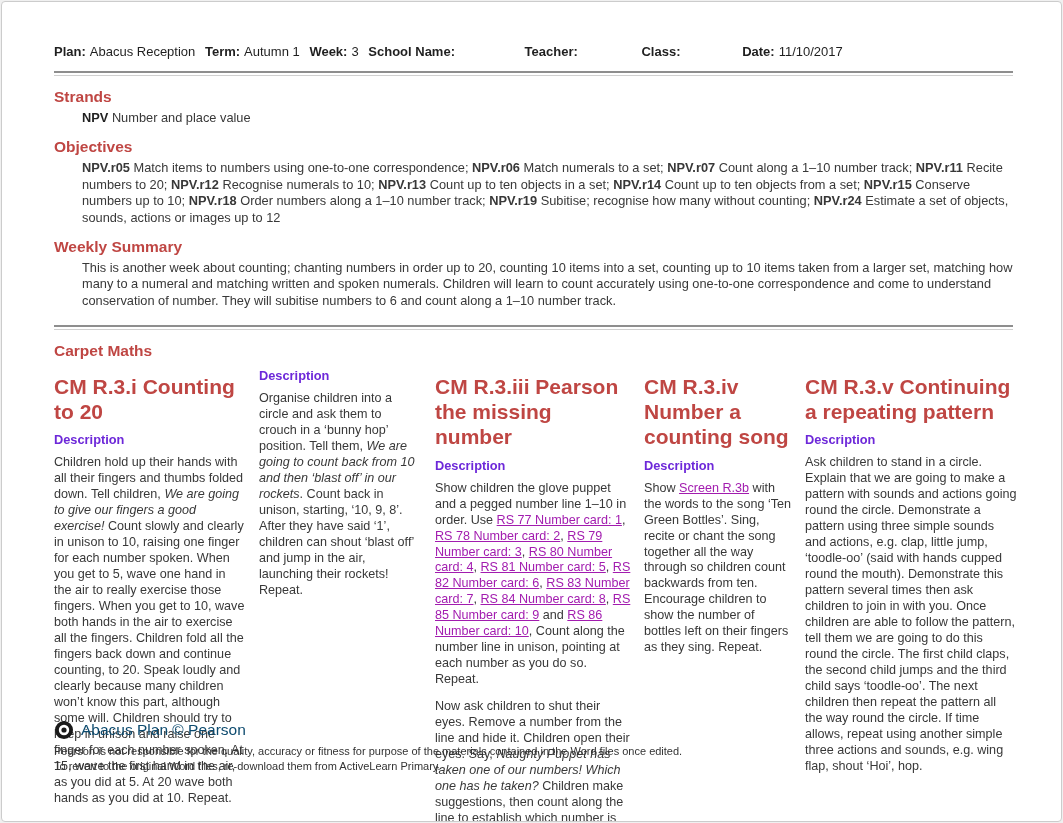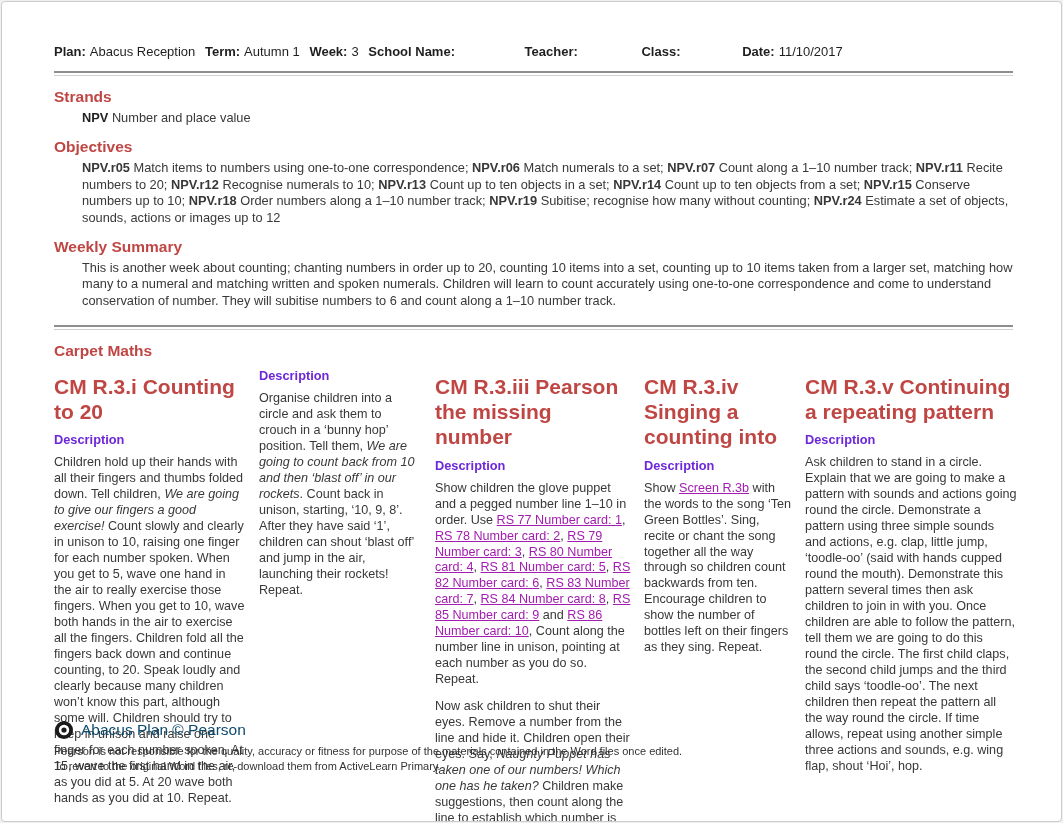--- a/index.html
+++ b/index.html
@@ -99,21 +99,21 @@
       </div>
 
       <div class="col">
         <h3>CM R.3.iii Pearson the missing number</h3>
         <h4>Description</h4>
         <p><span>Show children the glove puppet and a pegged number line 1–10 in order. Use </span><a href="#" class="doclink">RS 77 Number card: 1</a><span>, </span><a href="#" class="doclink">RS 78 Number card: 2</a><span>, </span><a href="#" class="doclink">RS 79 Number card: 3</a><span>, </span><a href="#" class="doclink">RS 80 Number card: 4</a><span>, </span><a href="#" class="doclink">RS 81 Number card: 5</a><span>, </span><a href="#" class="doclink">RS 82 Number card: 6</a><span>, </span><a href="#" class="doclink">RS 83 Number card: 7</a><span>, </span><a href="#" class="doclink">RS 84 Number card: 8</a><span>, </span><a href="#" class="doclink">RS 85 Number card: 9</a><span> and </span><a href="#" class="doclink">RS 86 Number card: 10</a><span>, Count along the number line in unison, pointing at each number as you do so. Repeat.</span></p>
         <p><span>Now ask children to shut their eyes. Remove a number from the line and hide it. Children open their eyes. Say, </span><span style="font-style: italic;">Naughty Puppet has taken one of our numbers! Which one has he taken?</span><span> Children make suggestions, then count along the line to establish which number is missing. Replace the missing number. Repeat with a different number.</span></p>
       </div>
 
       <div class="col">
-        <h3>CM R.3.iv Singing a counting into</h3>
+        <h3>CM R.3.iv Number a counting song</h3>
         <h4>Description</h4>
         <p><span>Show </span><a href="#" class="doclink">Screen R.3b</a><span> with the words to the song ‘Ten Green Bottles’. Sing, recite or chant the song together all the way through so children count backwards from ten. Encourage children to show the number of bottles left on their fingers as they sing. Repeat.</span></p>
       </div>
 
       <div class="col">
         <h3>CM R.3.v Continuing a repeating pattern</h3>
         <h4>Description</h4>
         <p><span>Ask children to stand in a circle. Explain that we are going to make a pattern with sounds and actions going round the circle. Demonstrate a pattern using three simple sounds and actions, e.g. clap, little jump, ‘toodle-oo’ (said with hands cupped round the mouth). Demonstrate this pattern several times then ask children to join in with you. Once children are able to follow the pattern, tell them we are going to do this round the circle. The first child claps, the second child jumps and the third child says ‘toodle-oo’. The next children then repeat the pattern all the way round the circle. If time allows, repeat using another simple three actions and sounds, e.g. wing flap, shout ‘Hoi’, hop.</span></p>
       </div>
 

